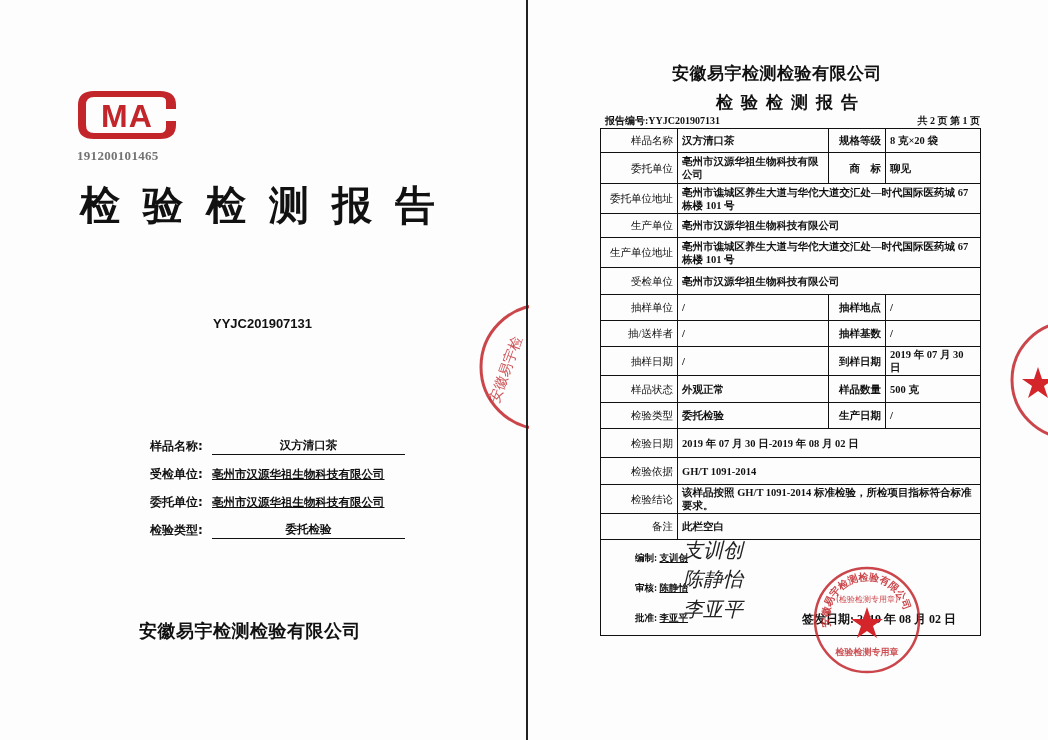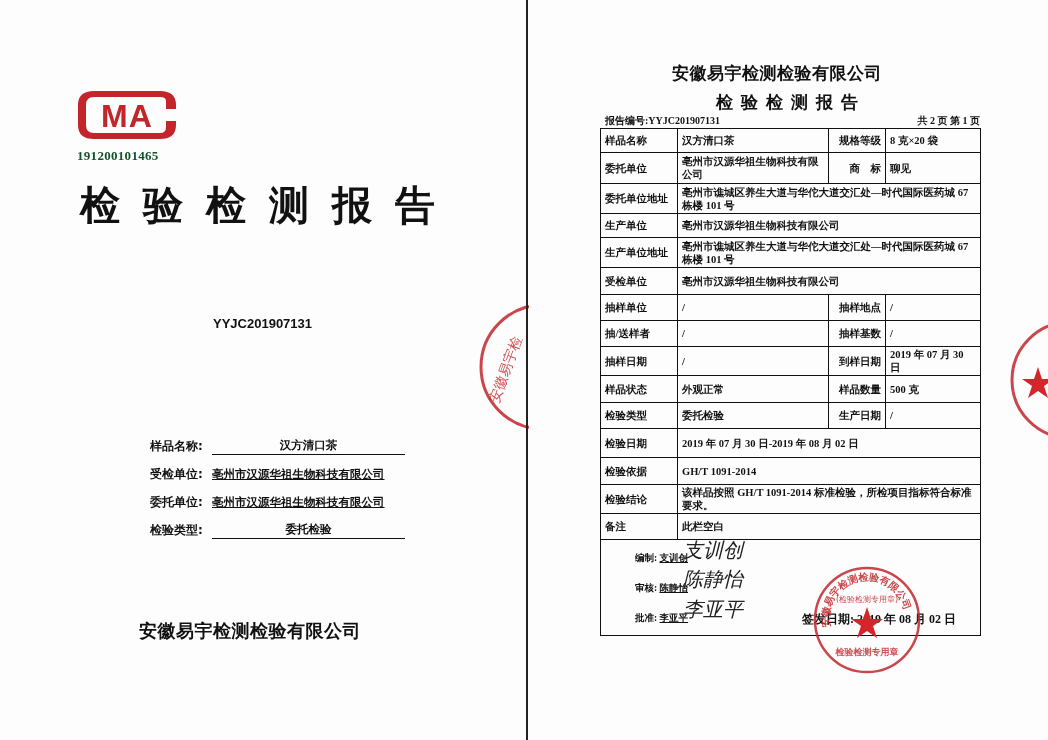--- a/index.html
+++ b/index.html
@@ -6,21 +6,21 @@
   body { width:1048px; height:740px; background:#fff; position:relative; overflow:hidden;
          font-family:"DejaVu Sans","Liberation Sans",sans-serif; color:#111; }
   .page { position:absolute; top:0; height:740px; background:#fdfdfd; }
   .left-page { left:0; width:527px;padding-left:12px; }
   .right-page { left:529px; width:519px; }
   .divider { position:absolute; left:526px; top:0; width:2px; height:740px; background:#222; }
 
   
   .cma { position:absolute; left:74px; top:87px; width:106px; height:56px; }
   .cma-num { position:absolute; left:77px; top:148px; font-family:"Liberation Serif",serif;
-             font-size:13px; color:#14532d; letter-spacing:0.3px; font-weight:bold; }
+             font-size:13px; color:#737373; letter-spacing:0.3px; font-weight:bold; }
   .cover-title { position:absolute; left:80px; top:178px; font-size:40px; font-weight:bold;
                  letter-spacing:23px; color:#111; }
   .cover-report-no { position:absolute; left:213px; top:316px; font-size:13px; font-weight:bold;
                      font-family:"Liberation Sans",sans-serif; }
   .cover-fields { position:absolute; left:150px; top:427px; width:255px; }
   .cover-row { display:flex; align-items:flex-end; height:28px; font-size:12px; font-weight:bold; }
   .cover-label { width:62px; flex:none; }
   .cover-value { flex:1; border-bottom:1.5px solid #111; text-align:center; padding-bottom:1px;
                  white-space:nowrap; font-size:11.5px; }
   .cover-value.fill { text-align:left; text-decoration:underline; border-bottom:none; }
@@ -32,21 +32,21 @@
   .seal-partial-right { position:absolute; left:1008px; top:305px; width:40px; height:150px; overflow:hidden; }
 
   
   .r-company { position:absolute; left:672px; top:62px; font-size:17px; font-weight:bold; letter-spacing:0.5px; }
   .r-title { position:absolute; left:716px; top:91px; font-size:17px; font-weight:bold; letter-spacing:8px; }
   .r-meta { position:absolute; left:605px; top:114px; width:375px; font-size:10px; font-weight:bold;
             font-family:"Liberation Serif",serif; display:flex; justify-content:space-between;gap:35px; }
   table.report { position:absolute; left:600px; top:128px; width:381px; border-collapse:collapse;
                  font-family:"Liberation Serif",serif; font-size:10.5px; }
   table.report td { border:1.5px solid #111; padding:1px 4px; vertical-align:middle; line-height:13px; }
-  table.report td.lab { width:68px; text-align:left; font-weight:bold; }
+  table.report td.lab { width:68px; text-align:right; font-weight:normal; }
   table.report td.val { font-weight:bold; }
   table.report td.lab2 { width:48px; text-align:right; font-weight:bold; }
   table.report td.val2 { width:86px; font-weight:bold; }
   .sign-cell { height:95px; position:relative; padding:0 !important; }
   .sign-row { position:absolute; left:4px; font-size:9.5px; font-weight:bold;margin-left:30px; }
   .sign-row .nm { text-decoration:underline; }
   .signature { position:absolute; font-family:"DejaVu Serif",serif; font-size:20px; font-style:italic; color:#222; }
   .issue-date { position:absolute; left:201px; top:73px; font-size:12px; font-weight:bold; }
   .seal-main { position:absolute; left:812px; top:565px; width:110px; height:110px; }
 </style>

